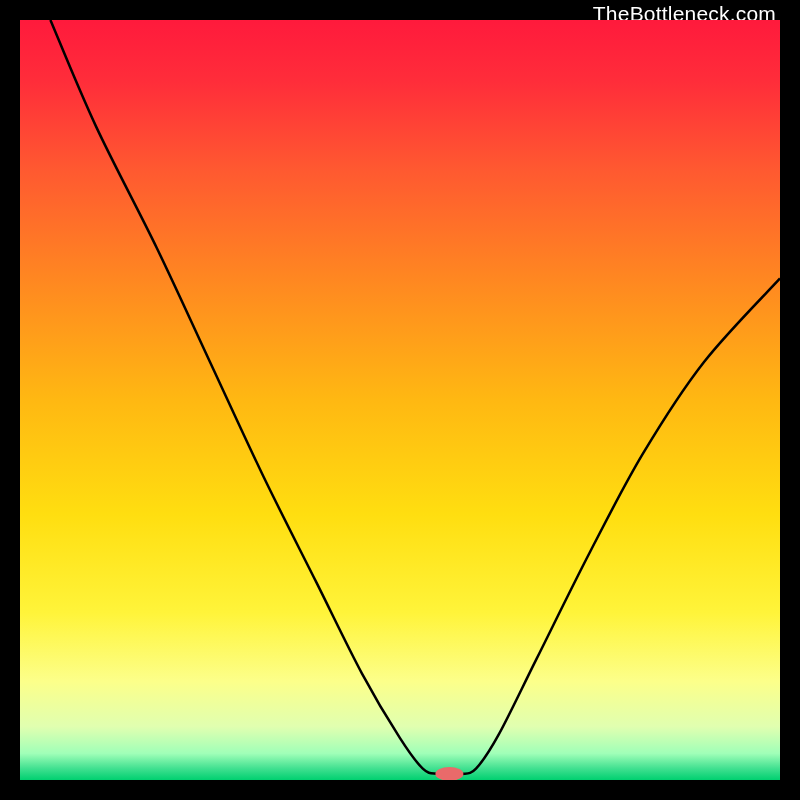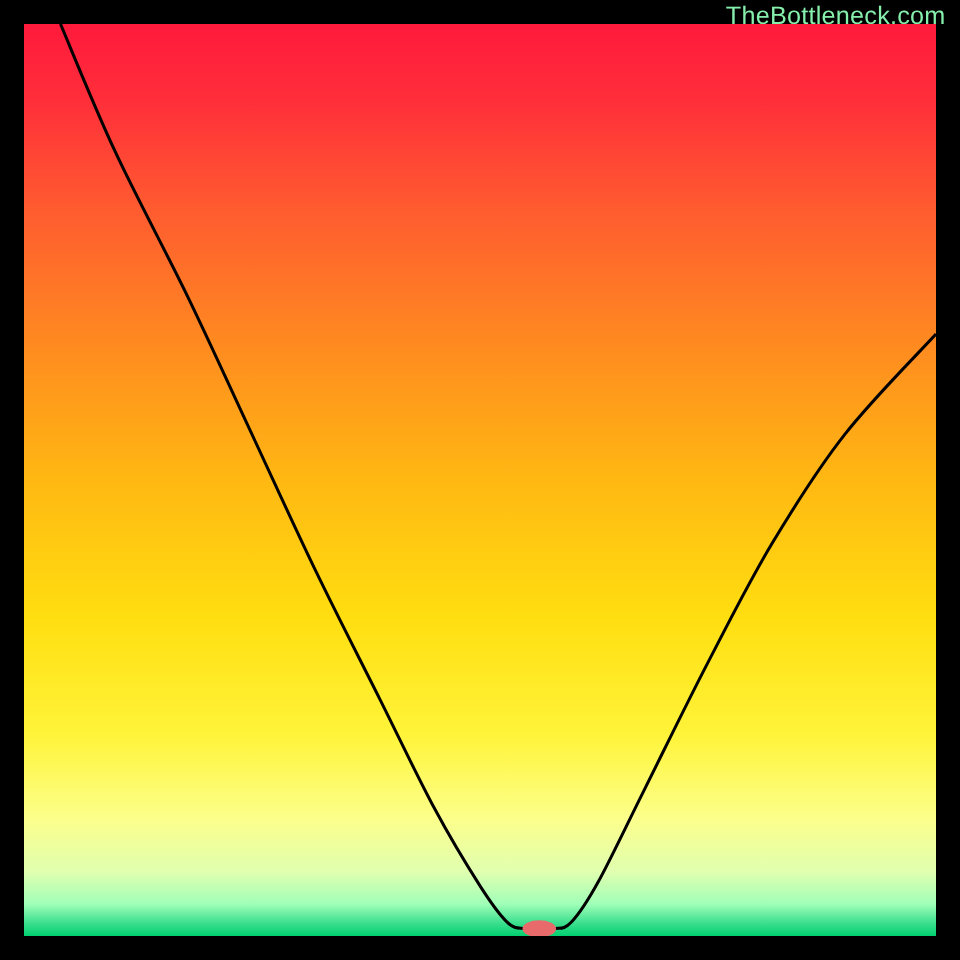--- a/index.html
+++ b/index.html
@@ -20,22 +20,22 @@
   .plot-area {
     position: absolute;
     left: 20px;
     top: 20px;
     width: 760px;
     height: 760px;
   }
   .watermark {
     position: absolute;
     top: 2px;
-    right: 12px;
-    color: #86efac;
+    right: 24px;
+    color: #ffffff;
     font-size: 21px;
     font-weight: 500;
     letter-spacing: 0.2px;
   }
   svg {
     display: block;
   }
 </style>
 </head>
 <body>

